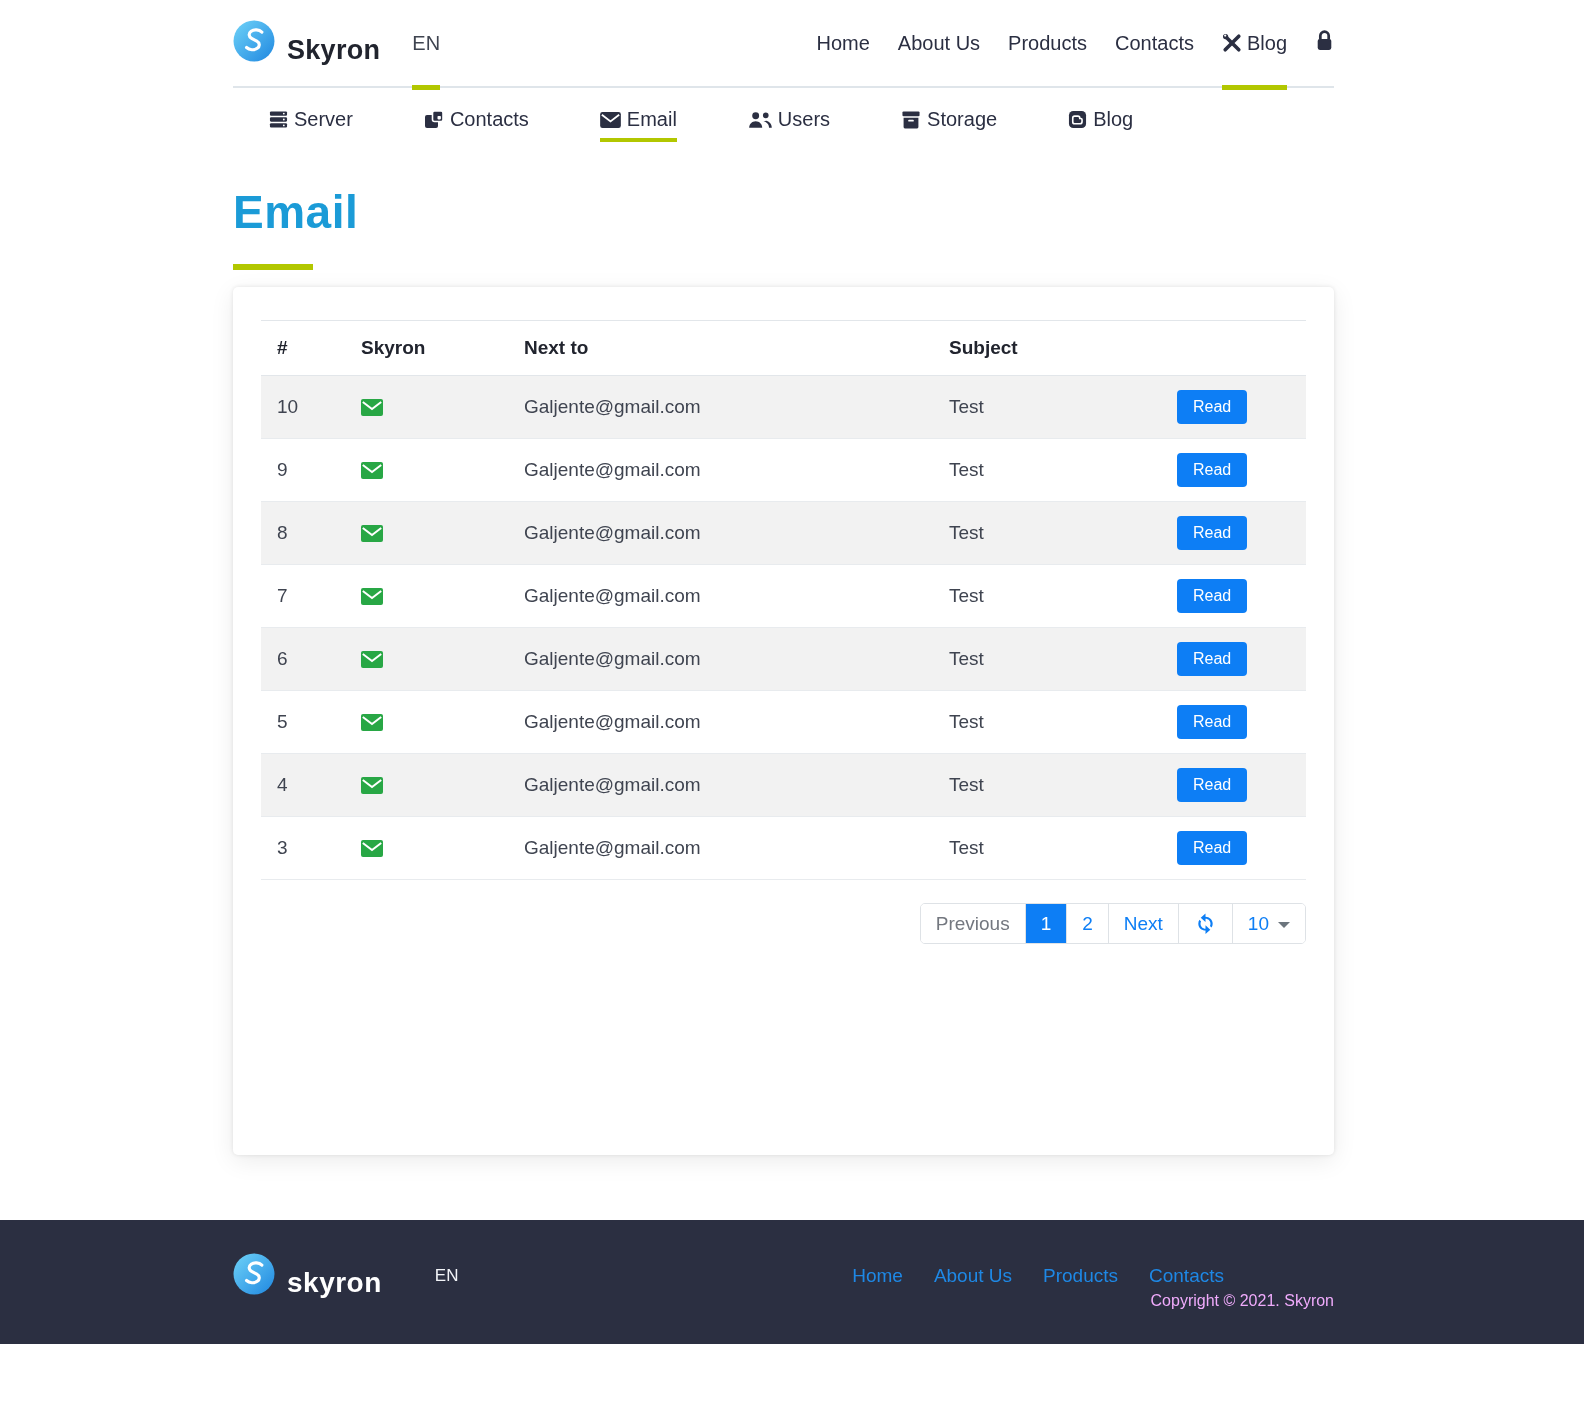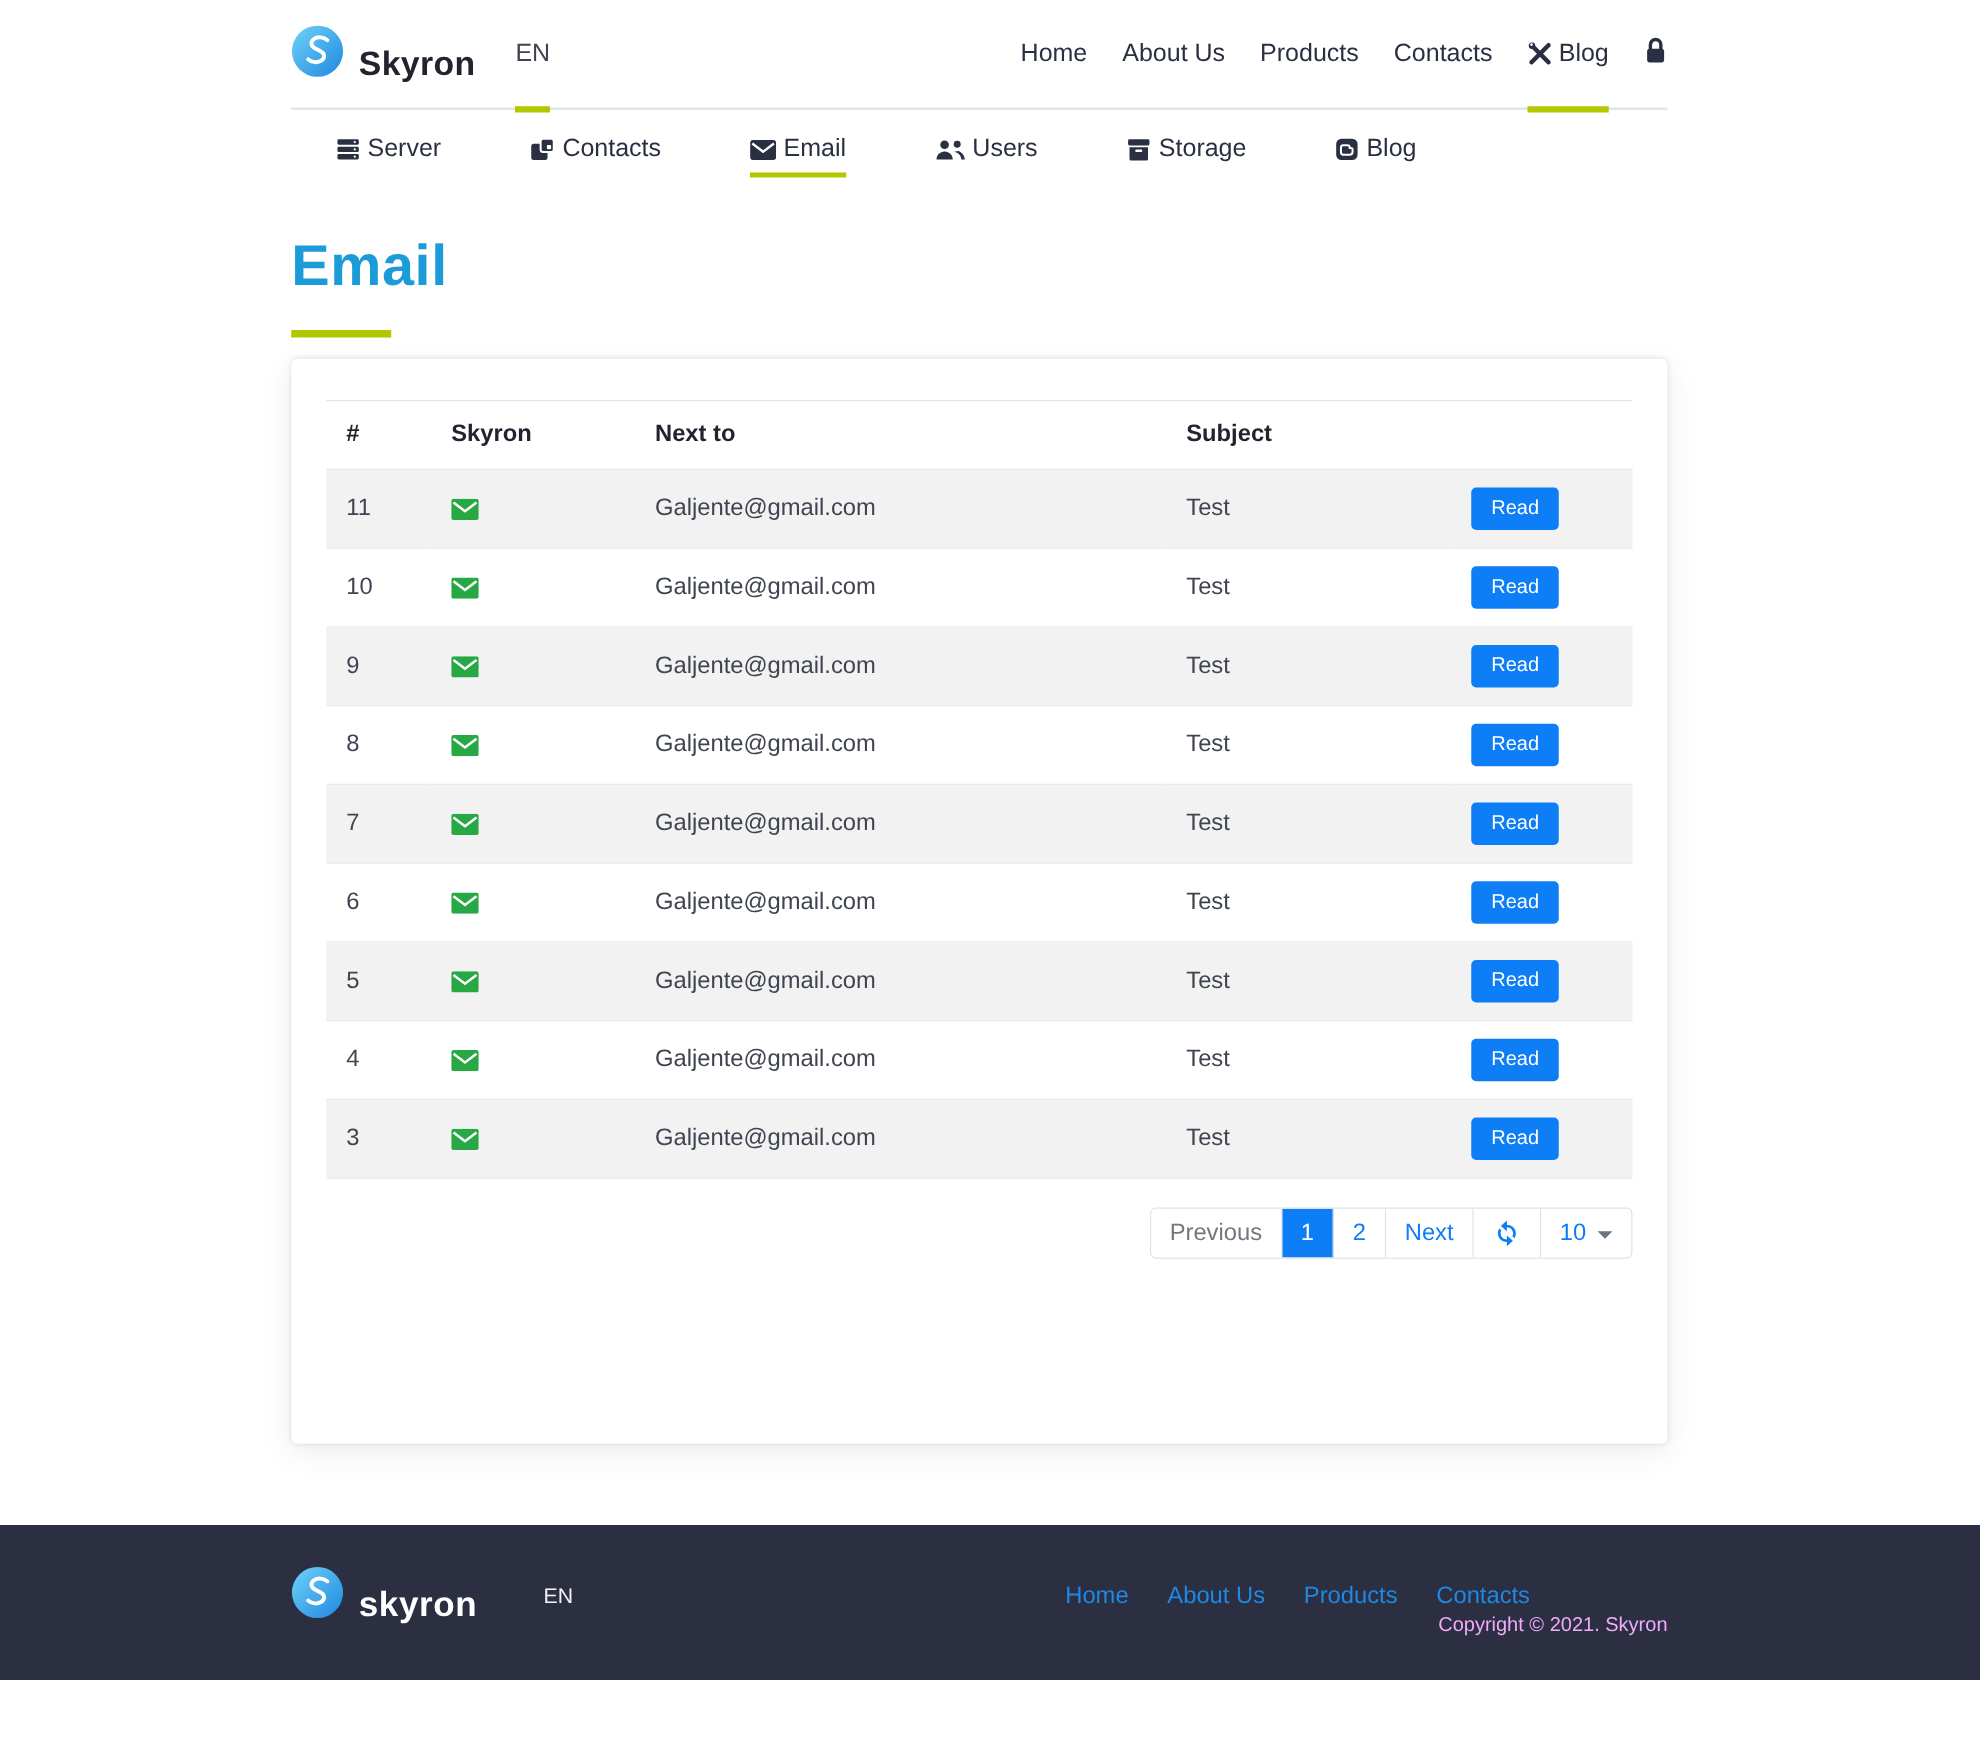--- a/index.html
+++ b/index.html
@@ -193,32 +193,20 @@
         <tr>
           <th>#</th>
           <th>Skyron</th>
           <th>Next to</th>
           <th>Subject</th>
           <th></th>
         </tr>
       </thead>
       <tbody>
           <tr>
-            <td>11</td>
-            <td class="c-status">
-              <svg width="22" height="17" viewBox="0 0 22 17">
-                <rect width="22" height="17" rx="2" fill="#28a745"></rect>
-                <path d="M1.8 3 L11 10 L20.2 3" stroke="#fff" stroke-width="2" fill="none"></path>
-              </svg>
-            </td>
-            <td>Galjente@gmail.com</td>
-            <td>Test</td>
-            <td class="c-action"><button class="btn btn-read">Read</button></td>
-          </tr>
-          <tr>
             <td>10</td>
             <td class="c-status">
               <svg width="22" height="17" viewBox="0 0 22 17">
                 <rect width="22" height="17" rx="2" fill="#28a745"></rect>
                 <path d="M1.8 3 L11 10 L20.2 3" stroke="#fff" stroke-width="2" fill="none"></path>
               </svg>
             </td>
             <td>Galjente@gmail.com</td>
             <td>Test</td>
             <td class="c-action"><button class="btn btn-read">Read</button></td>

